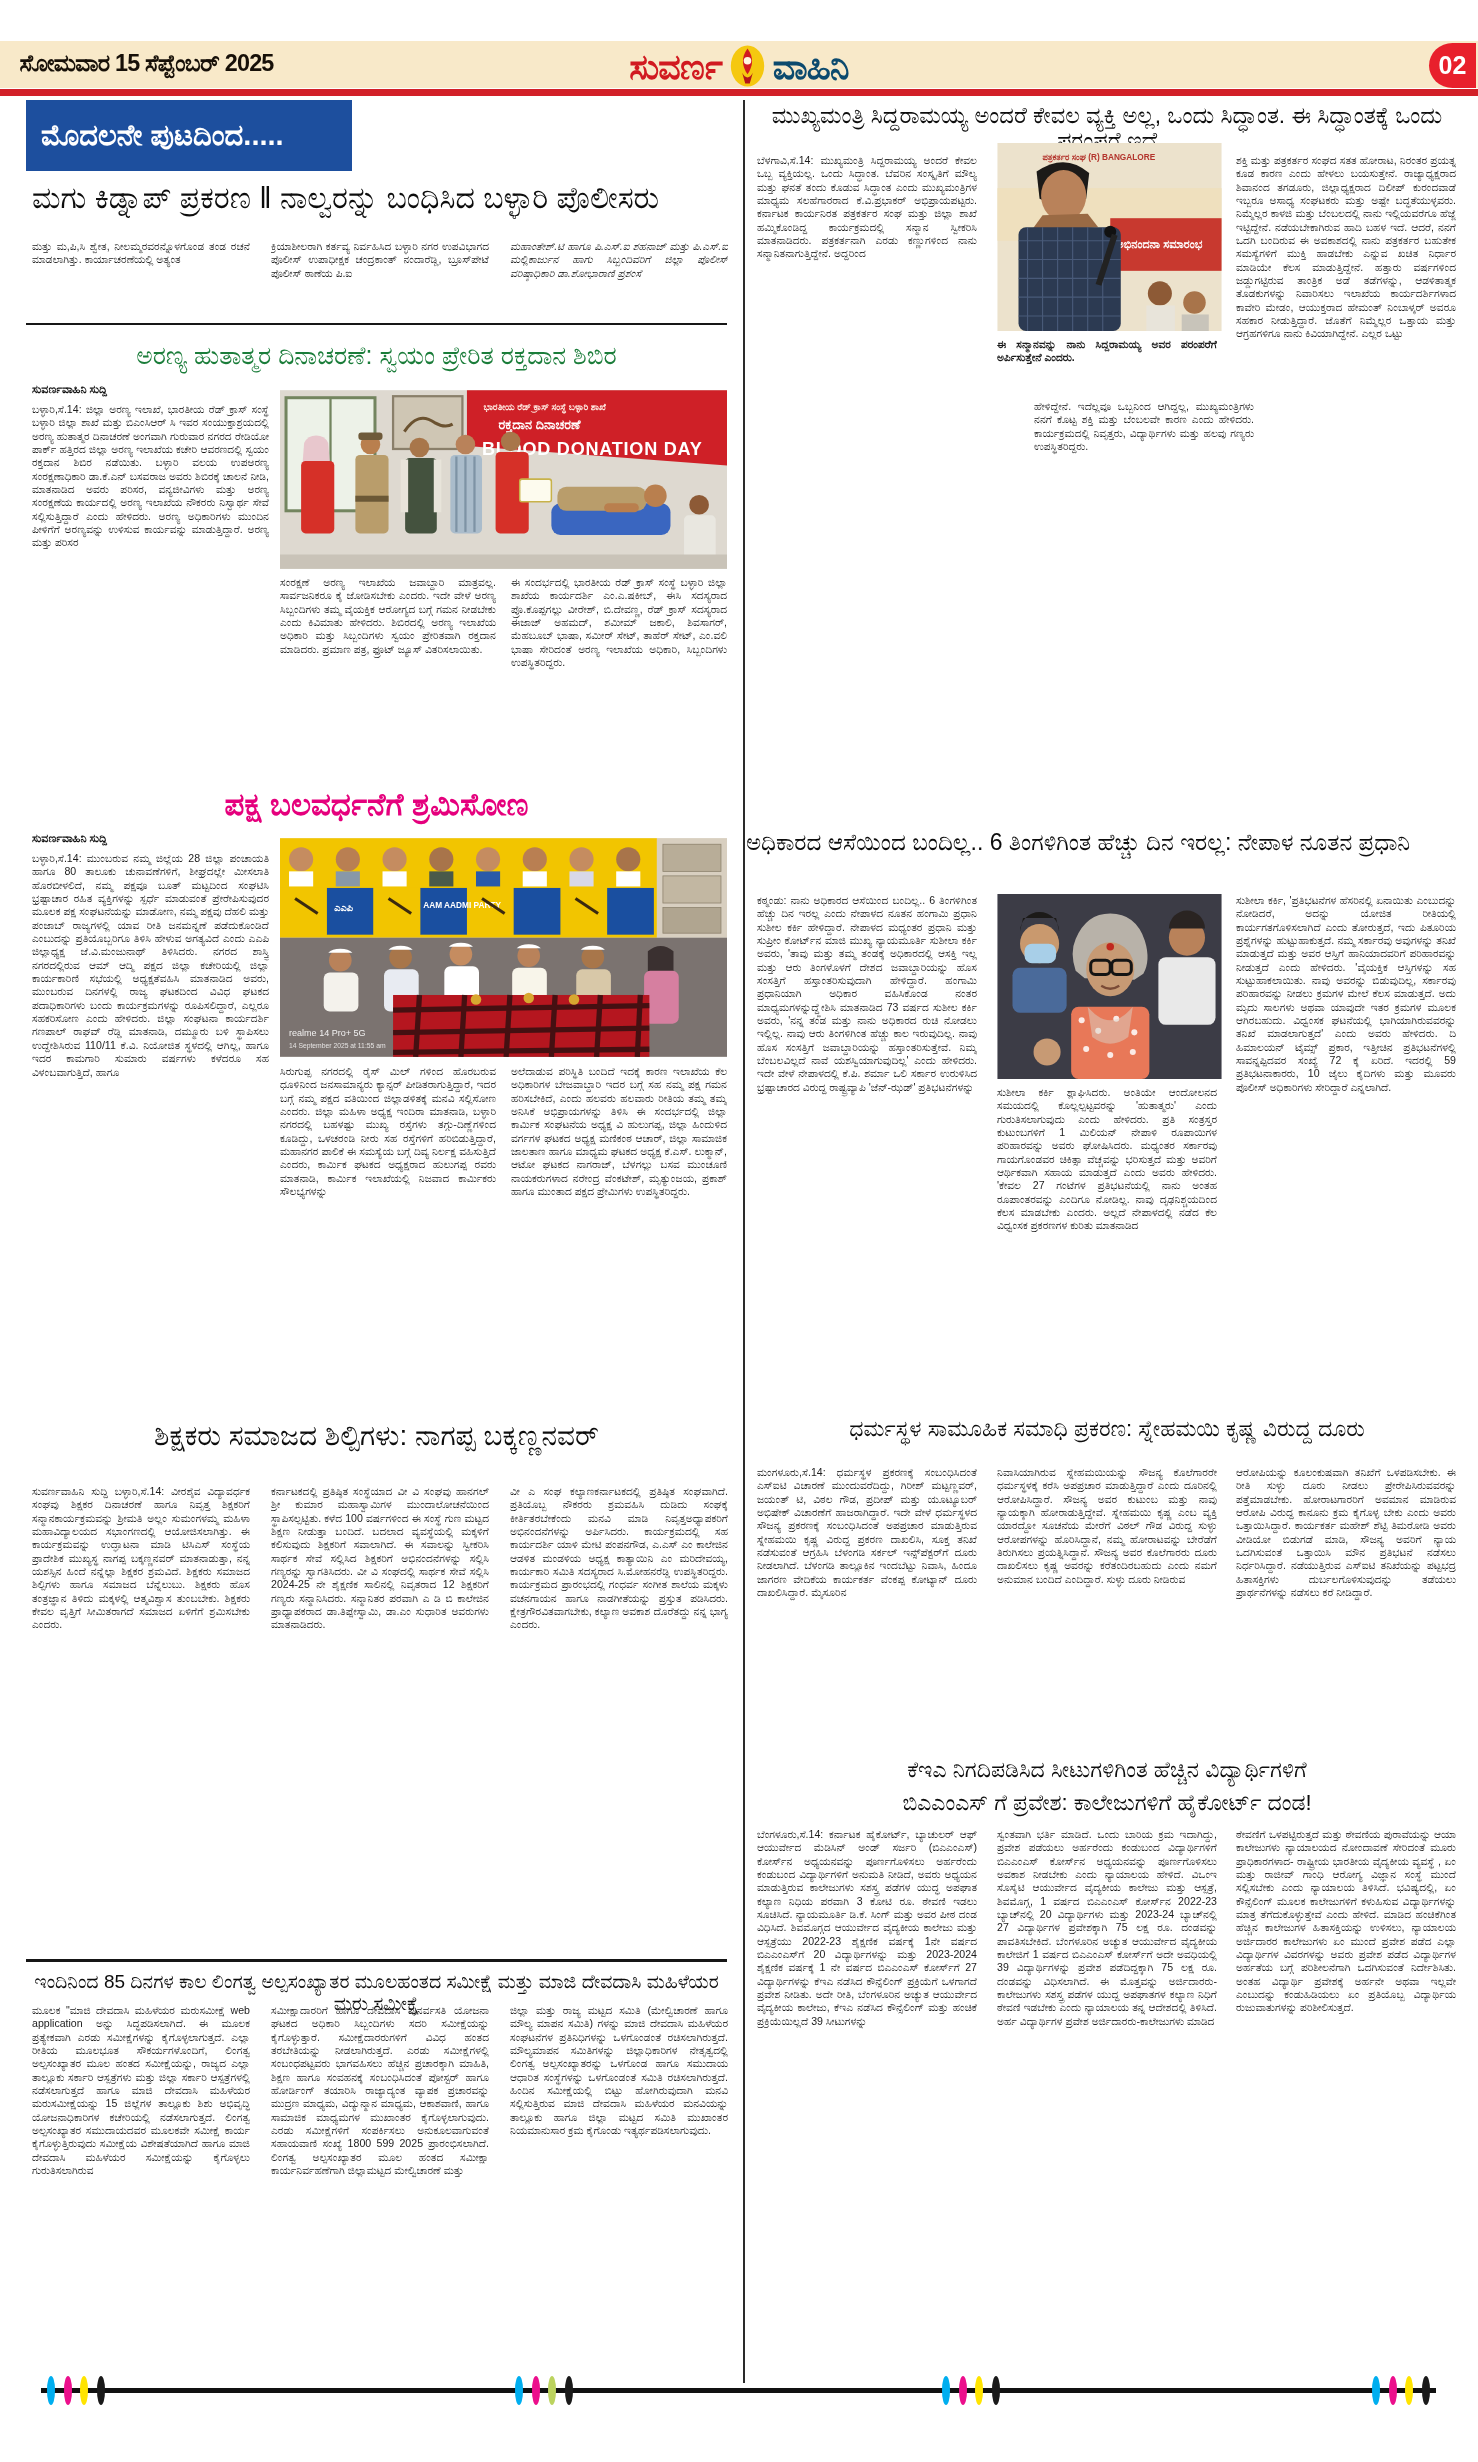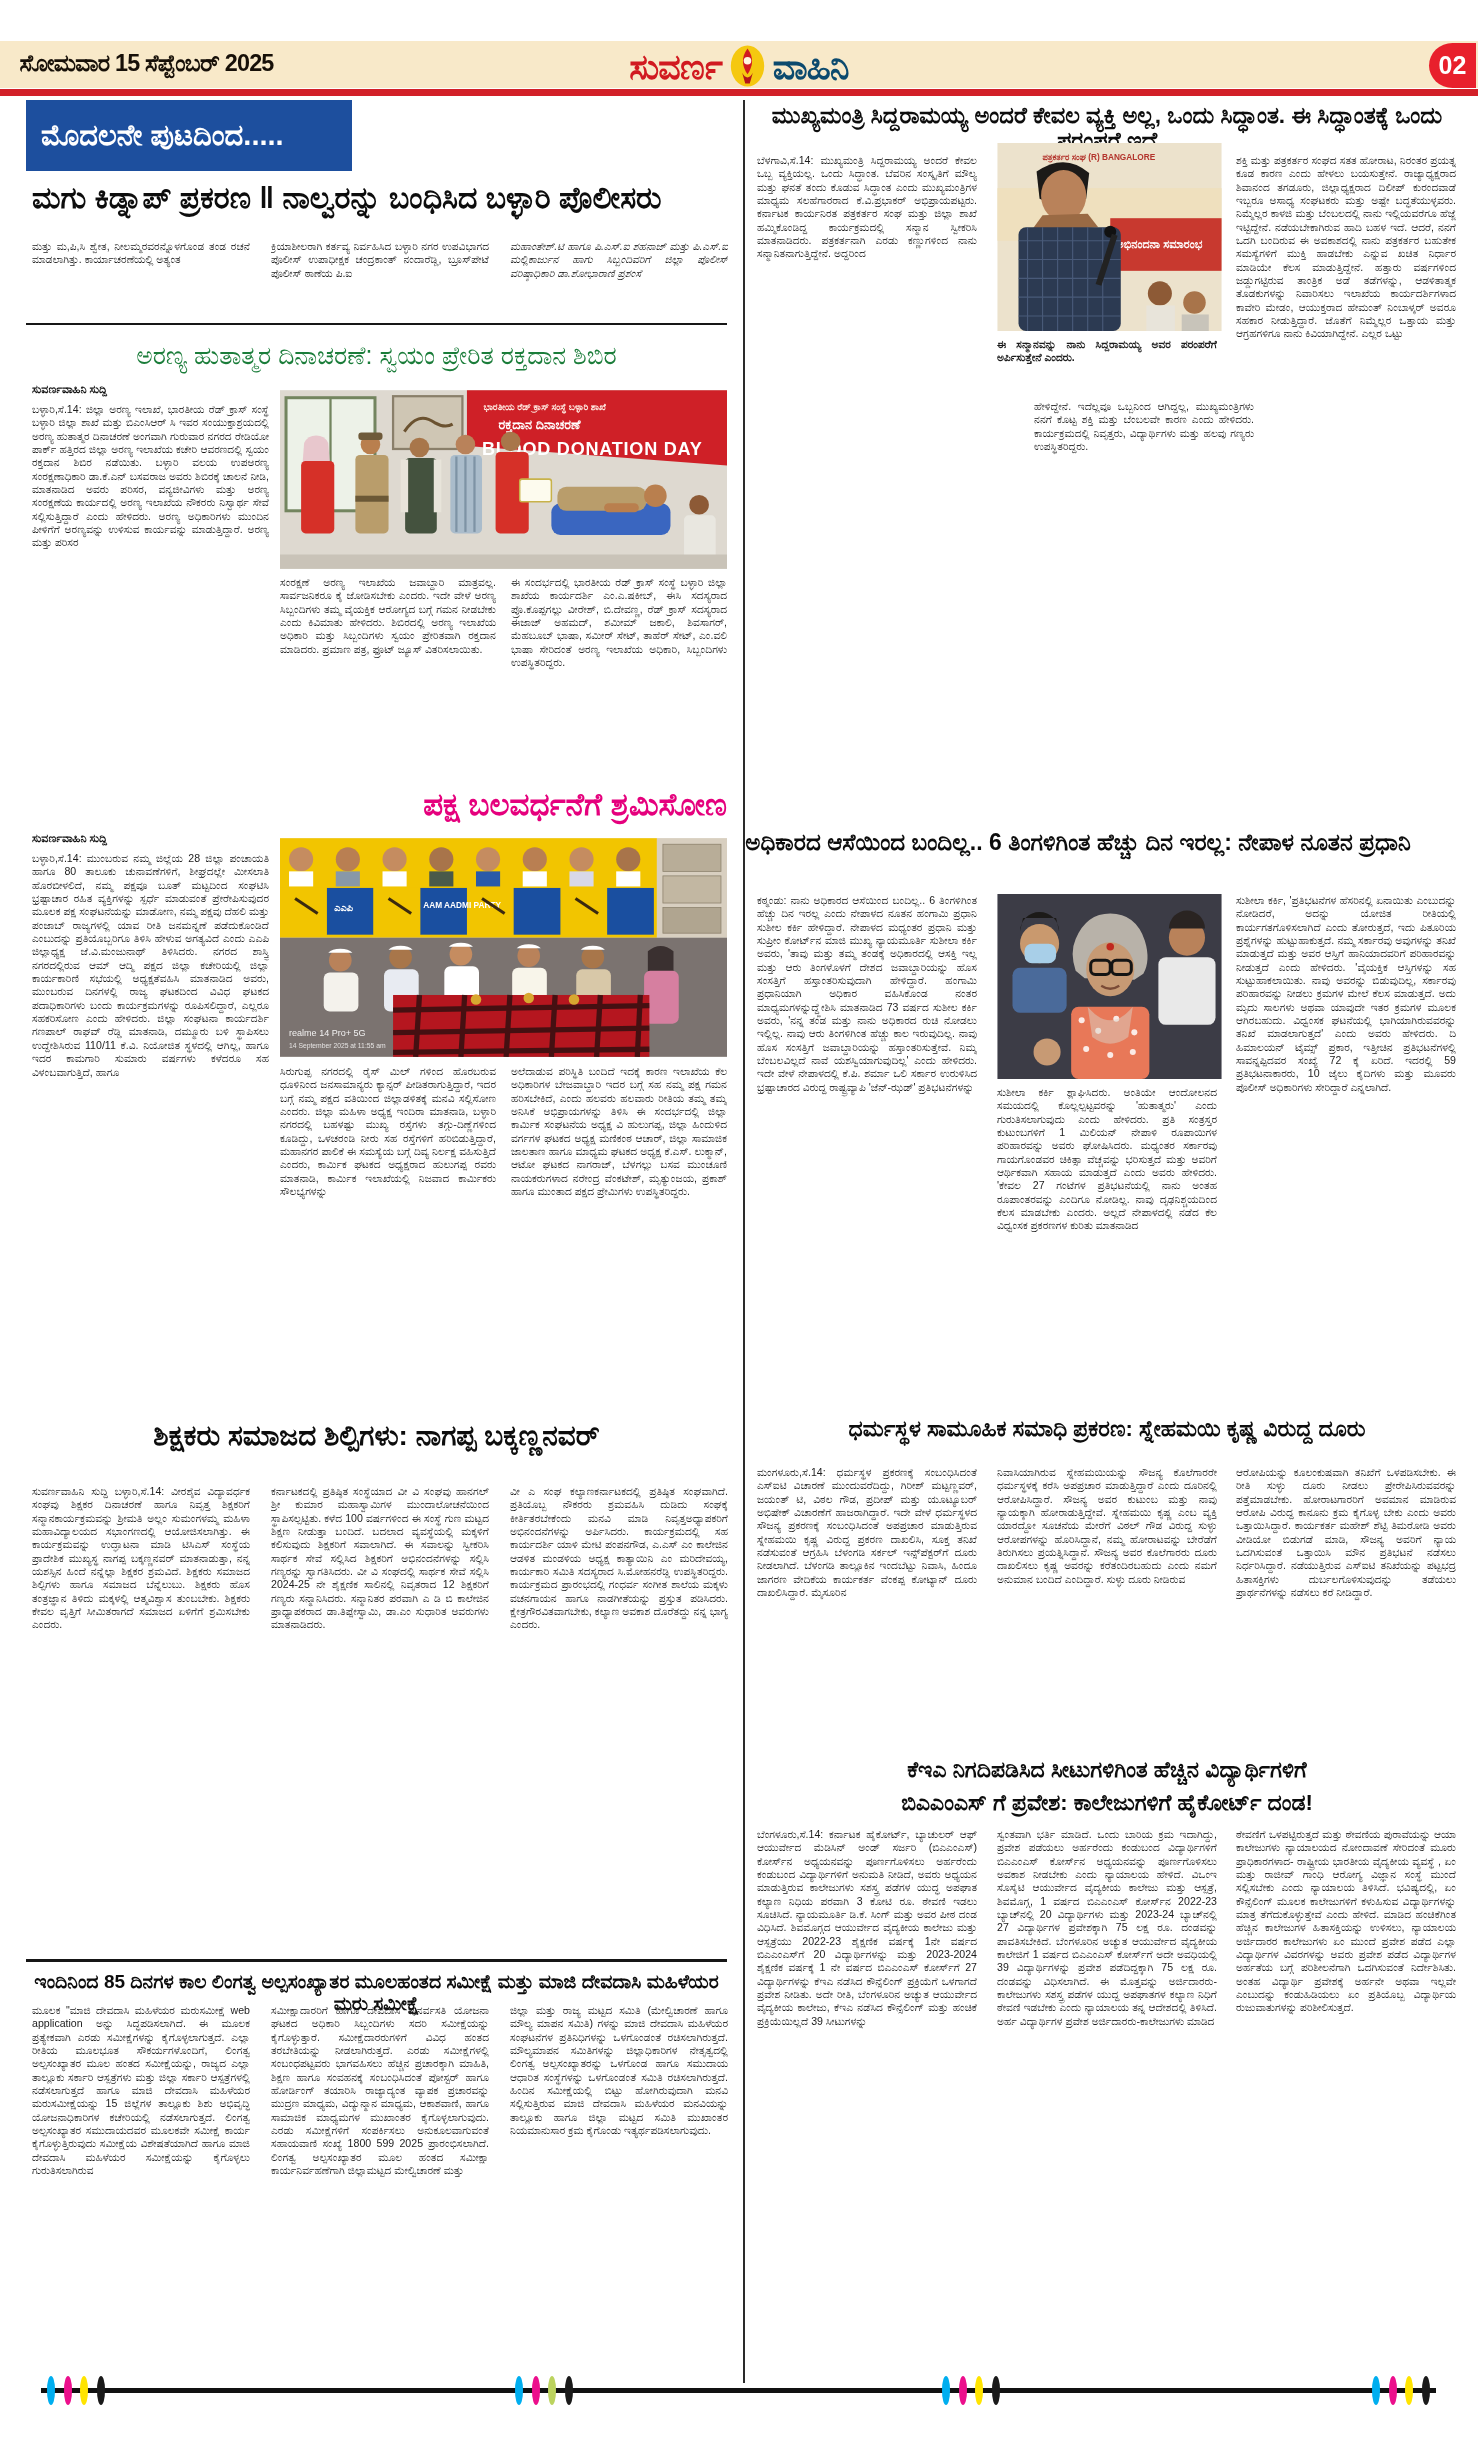--- a/index.html
+++ b/index.html
@@ -1,21 +1,21 @@
 <!DOCTYPE html>
 <html style="font-size:12px"><head>
 <meta charset="utf-8">
 <style>
   html,body{margin:0;padding:0;}
   body{width:1478px;height:2462px;position:relative;background:#ffffff;
        font-family:"Liberation Sans","DejaVu Sans",sans-serif;color:#1b1b1b;}
   .abs{position:absolute;}
   .body-col{font-size:10.6px;line-height:1.26;text-align:justify;color:#1c1c1c;overflow:hidden;word-break:break-word;}
   .byline{font-size:11px;font-weight:800;color:#111;}
-  .hl{font-weight:700;color:#0d0d0d;}
+  .hl{font-weight:400;color:#0d0d0d;}
   .center{text-align:center;}
   .rule{background:#161616;}
   .dot{display:inline-block;width:8.3px;height:29px;border-radius:50%;margin-right:8.3px;}
   svg text{font-family:"Liberation Sans","DejaVu Sans",sans-serif;}
 </style>
 </head>
 <body>
 
 <div class="abs" style="left:0;top:41px;width:1478px;height:47px;background:#f8e9c9;"></div>
 <div class="abs" style="left:19.6px;top:50px;font-size:23.4px;font-weight:800;color:#171008;letter-spacing:-0.8px;">ಸೋಮವಾರ 15 ಸೆಪ್ಟೆಂಬರ್ 2025</div>
@@ -86,21 +86,21 @@
     <rect x="430" y="150" width="46" height="12" rx="6" fill="#b97f4e"></rect>
 
     <circle cx="556" cy="152" r="13" fill="#8d5a36"></circle>
     <rect x="536" y="166" width="42" height="60" rx="6" fill="#e9e7e0"></rect>
     <rect x="0" y="218" width="593" height="19" fill="#c9c3b8"></rect>
   </svg>
 </div>
 <div class="abs body-col" style="left:280px;top:576px;width:216px;height:204px;">ಸಂರಕ್ಷಣೆ ಅರಣ್ಯ ಇಲಾಖೆಯ ಜವಾಬ್ದಾರಿ ಮಾತ್ರವಲ್ಲ. ಸಾರ್ವಜನಿಕರೂ ಕೈ ಜೋಡಿಸಬೇಕು ಎಂದರು. ಇದೇ ವೇಳೆ ಅರಣ್ಯ ಸಿಬ್ಬಂದಿಗಳು ತಮ್ಮ ವೈಯಕ್ತಿಕ ಆರೋಗ್ಯದ ಬಗ್ಗೆ ಗಮನ ನೀಡಬೇಕು ಎಂದು ಕಿವಿಮಾತು ಹೇಳಿದರು. ಶಿಬಿರದಲ್ಲಿ ಅರಣ್ಯ ಇಲಾಖೆಯ ಅಧಿಕಾರಿ ಮತ್ತು ಸಿಬ್ಬಂದಿಗಳು ಸ್ವಯಂ ಪ್ರೇರಿತವಾಗಿ ರಕ್ತದಾನ ಮಾಡಿದರು. ಪ್ರಮಾಣ ಪತ್ರ, ಫ್ರೂಟ್ ಜ್ಯೂಸ್ ವಿತರಿಸಲಾಯಿತು.</div>
 <div class="abs body-col" style="left:511px;top:576px;width:216px;height:204px;">ಈ ಸಂದರ್ಭದಲ್ಲಿ ಭಾರತೀಯ ರೆಡ್ ಕ್ರಾಸ್ ಸಂಸ್ಥೆ ಬಳ್ಳಾರಿ ಜಿಲ್ಲಾ ಶಾಖೆಯ ಕಾರ್ಯದರ್ಶಿ ಎಂ.ಎ.ಷಕೀಬ್, ಈಸಿ ಸದಸ್ಯರಾದ ಪ್ರೊ.ಕೊಪ್ಪಗಲ್ಲು ವೀರೇಶ್, ಬಿ.ದೇವಣ್ಣ, ರೆಡ್ ಕ್ರಾಸ್ ಸದಸ್ಯರಾದ ಈಜಾಜ್ ಅಹಮದ್, ಶಮೀಮ್ ಜಕಾಲಿ, ಶಿವಸಾಗರ್, ಮೆಹಬೂಬ್ ಭಾಷಾ, ಸಮೀರ್ ಸೇಟ್, ತಾಹೆರ್ ಸೇಟ್, ಎಂ.ವಲಿ ಭಾಷಾ ಸೇರಿದಂತೆ ಅರಣ್ಯ ಇಲಾಖೆಯ ಅಧಿಕಾರಿ, ಸಿಬ್ಬಂದಿಗಳು ಉಪಸ್ಥಿತರಿದ್ದರು.</div>
 
-<div class="abs center" style="left:26px;top:787px;width:701px;font-size:31px;font-weight:800;color:#e5007d;text-align:right;">ಪಕ್ಷ ಬಲವರ್ಧನೆಗೆ ಶ್ರಮಿಸೋಣ</div>
+<div class="abs center" style="left:26px;top:787px;width:701px;font-size:31px;font-weight:800;color:#e5007d;">ಪಕ್ಷ ಬಲವರ್ಧನೆಗೆ ಶ್ರಮಿಸೋಣ</div>
 <div class="abs byline" style="left:32px;top:832px;">ಸುವರ್ಣವಾಹಿನಿ ಸುದ್ದಿ</div>
 <div class="abs body-col" style="left:32px;top:852px;width:237px;height:490px;">ಬಳ್ಳಾರಿ,ಸೆ.14: ಮುಂಬರುವ ನಮ್ಮ ಜಿಲ್ಲೆಯ 28 ಜಿಲ್ಲಾ ಪಂಚಾಯತಿ ಹಾಗೂ 80 ತಾಲೂಕು ಚುನಾವಣೆಗಳಿಗೆ, ಶೀಘ್ರದಲ್ಲೇ ಮೀಸಲಾತಿ ಹೊರಬೀಳಲಿದೆ, ನಮ್ಮ ಪಕ್ಷವೂ ಬೂತ್ ಮಟ್ಟದಿಂದ ಸಂಘಟಿಸಿ ಭ್ರಷ್ಟಾಚಾರ ರಹಿತ ವ್ಯಕ್ತಿಗಳನ್ನು ಸ್ಪರ್ಧೆ ಮಾಡುವಂತೆ ಪ್ರೇರೇಪಿಸುವುದರ ಮೂಲಕ ಪಕ್ಷ ಸಂಘಟನೆಯನ್ನು ಮಾಡೋಣ, ನಮ್ಮ ಪಕ್ಷವು ದೆಹಲಿ ಮತ್ತು ಪಂಜಾಬ್ ರಾಜ್ಯಗಳಲ್ಲಿ ಯಾವ ರೀತಿ ಜನಮನ್ನಣೆ ಪಡೆದುಕೊಂಡಿದೆ ಎಂಬುದನ್ನು ಪ್ರತಿಯೊಬ್ಬರಿಗೂ ತಿಳಿಸಿ ಹೇಳುವ ಅಗತ್ಯವಿದೆ ಎಂದು ಎಎಪಿ ಜಿಲ್ಲಾಧ್ಯಕ್ಷ ಜೆ.ವಿ.ಮಂಜುನಾಥ್ ತಿಳಿಸಿದರು. ನಗರದ ಶಾಸ್ತ್ರಿ ನಗರದಲ್ಲಿರುವ ಆಮ್ ಆದ್ಮಿ ಪಕ್ಷದ ಜಿಲ್ಲಾ ಕಚೇರಿಯಲ್ಲಿ ಜಿಲ್ಲಾ ಕಾರ್ಯಕಾರಿಣಿ ಸಭೆಯಲ್ಲಿ ಅಧ್ಯಕ್ಷತೆವಹಿಸಿ ಮಾತನಾಡಿದ ಅವರು, ಮುಂಬರುವ ದಿನಗಳಲ್ಲಿ ರಾಜ್ಯ ಘಟಕದಿಂದ ವಿವಿಧ ಘಟಕದ ಪದಾಧಿಕಾರಿಗಳು ಬಂದು ಕಾರ್ಯಕ್ರಮಗಳನ್ನು ರೂಪಿಸಲಿದ್ದಾರೆ, ಎಲ್ಲರೂ ಸಹಕರಿಸೋಣ ಎಂದು ಹೇಳಿದರು. ಜಿಲ್ಲಾ ಸಂಘಟನಾ ಕಾರ್ಯದರ್ಶಿ ಗಣಪಾಲ್ ರಾಘವ್ ರೆಡ್ಡಿ ಮಾತನಾಡಿ, ದಮ್ಮೂರು ಬಳಿ ಸ್ಥಾಪಿಸಲು ಉದ್ದೇಶಿಸಿರುವ 110/11 ಕೆ.ವಿ. ನಿಯೋಜಿತ ಸ್ಥಳದಲ್ಲಿ ಆಗಿಲ್ಲ, ಹಾಗೂ ಇದರ ಕಾಮಗಾರಿ ಸುಮಾರು ವರ್ಷಗಳು ಕಳೆದರೂ ಸಹ ವಿಳಂಬವಾಗುತ್ತಿದೆ, ಹಾಗೂ</div>
 <div class="abs" style="left:280px;top:838px;width:447px;height:219px;">
   <svg width="447" height="219" viewBox="0 0 593 290">
     <rect width="593" height="290" fill="#e8e2d8"></rect>
 
     <rect x="0" y="0" width="500" height="132" fill="#f2c500"></rect>
     <rect x="62" y="66" width="62" height="62" fill="#1a4fa0"></rect>
       <rect x="186" y="66" width="62" height="62" fill="#1a4fa0"></rect>
       <rect x="310" y="66" width="62" height="62" fill="#1a4fa0"></rect>

